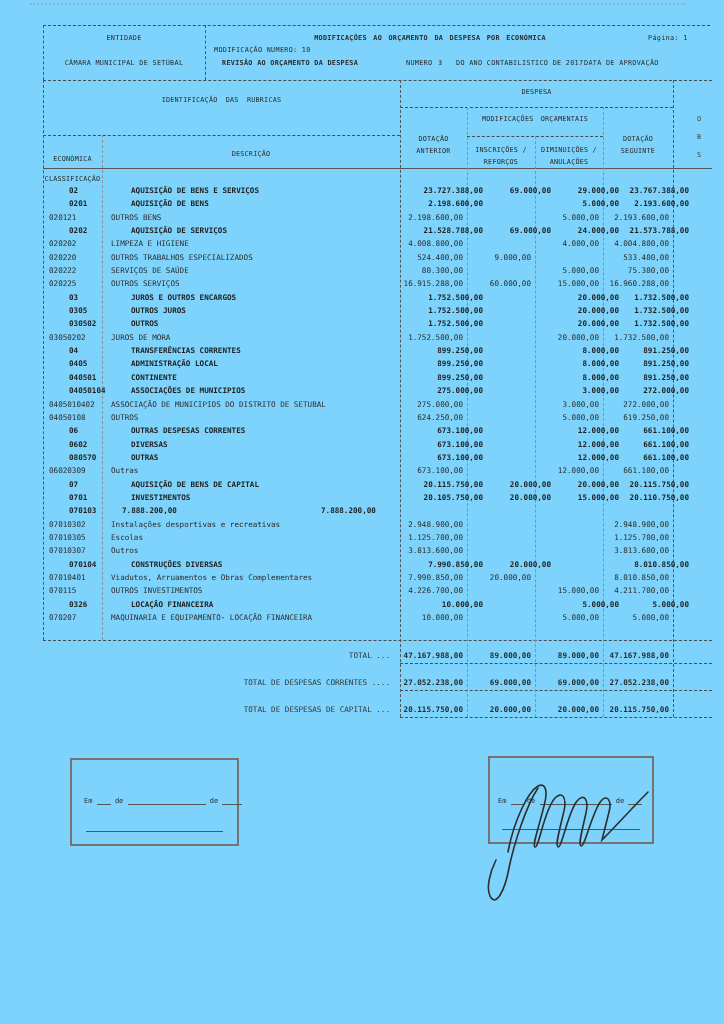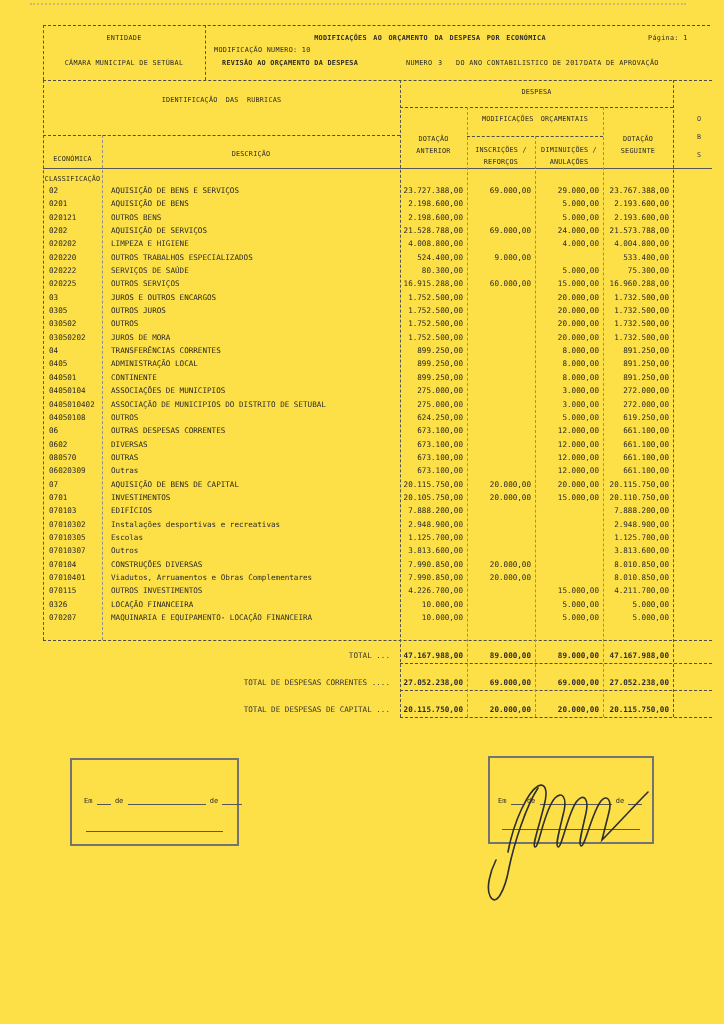--- a/index.html
+++ b/index.html
@@ -1,16 +1,16 @@
 <!DOCTYPE html>
 <html><head>
 <meta charset="utf-8">
 <style>
   html,body{margin:0;padding:0;background:#e8e8e6;}
-  .page{position:relative;width:724px;height:1024px;background:#fde047;
+  .page{position:relative;width:724px;height:1024px;background:#7dd3fc;
         font-family:"DejaVu Sans Mono",monospace;color:#2b2b2b;overflow:hidden;}
   .abs{position:absolute;}
   
   .hline{position:absolute;height:0;border-top:1px dashed #4c4c4c;}
   .hline.solid{border-top-style:solid;}
   .vline{position:absolute;width:0;border-left:1px dashed #8f8f8f;}
   .vline.dark{border-left-color:#555;}
   .artifact-top{position:absolute;left:30px;top:3px;width:656px;border-top:2px dotted #9a9a9a;opacity:.55;}
   
   .h-small{font-size:6.8px;letter-spacing:.3px;white-space:nowrap;}
@@ -21,21 +21,21 @@
   
   .tbody{position:absolute;left:0;top:88px;width:669px;padding-top:16px;}
   .row{display:flex;height:13.35px;line-height:13.35px;font-size:7.6px;white-space:nowrap;}
   .row span{box-sizing:border-box;overflow:hidden;}
   .row .c-code{width:59px;padding-left:6px;}
   .row .c-desc{width:298px;padding-left:9px;}
   .row span:nth-child(3){width:67px;text-align:right;padding-right:4px;}
   .row span:nth-child(4){width:68px;text-align:right;padding-right:4px;}
   .row span:nth-child(5){width:68px;text-align:right;padding-right:4px;}
   .row span:nth-child(6){width:70px;text-align:right;padding-right:4px;}
-  .row.b{font-weight:normal;color:#1f1f1f;}
+  .row.b{font-weight:bold;color:#1f1f1f;padding-left:20px;}
   
   .trow{position:absolute;left:0;width:669px;height:13px;line-height:13px;font-size:7.6px;font-weight:bold;white-space:nowrap;}
   .trow div{position:absolute;box-sizing:border-box;}
   .trow .t-label{left:0;width:347px;text-align:right;font-weight:normal;color:#333;}
   .trow .t-v1{left:357px;width:67px;text-align:right;padding-right:4px;}
   .trow .t-v2{left:424px;width:68px;text-align:right;padding-right:4px;}
   .trow .t-v3{left:492px;width:68px;text-align:right;padding-right:4px;}
   .trow .t-v4{left:560px;width:70px;text-align:right;padding-right:4px;}
   
   .sigbox{position:absolute;border:2px solid #737373;background:transparent;font-size:7px;}
@@ -302,21 +302,20 @@
         <div class="row b">
           <span class="c-code">0701</span>
           <span class="c-desc">INVESTIMENTOS</span>
           <span>20.105.750,00</span>
           <span>20.000,00</span>
           <span>15.000,00</span>
           <span>20.110.750,00</span>
         </div>
         <div class="row b">
           <span class="c-code">070103</span>
-          <span class="c-desc">EDIFÍCIOS</span>
           <span>7.888.200,00</span>
           <span></span>
           <span></span>
           <span>7.888.200,00</span>
         </div>
         <div class="row">
           <span class="c-code">07010302</span>
           <span class="c-desc">Instalações desportivas e recreativas</span>
           <span>2.948.900,00</span>
           <span></span>

